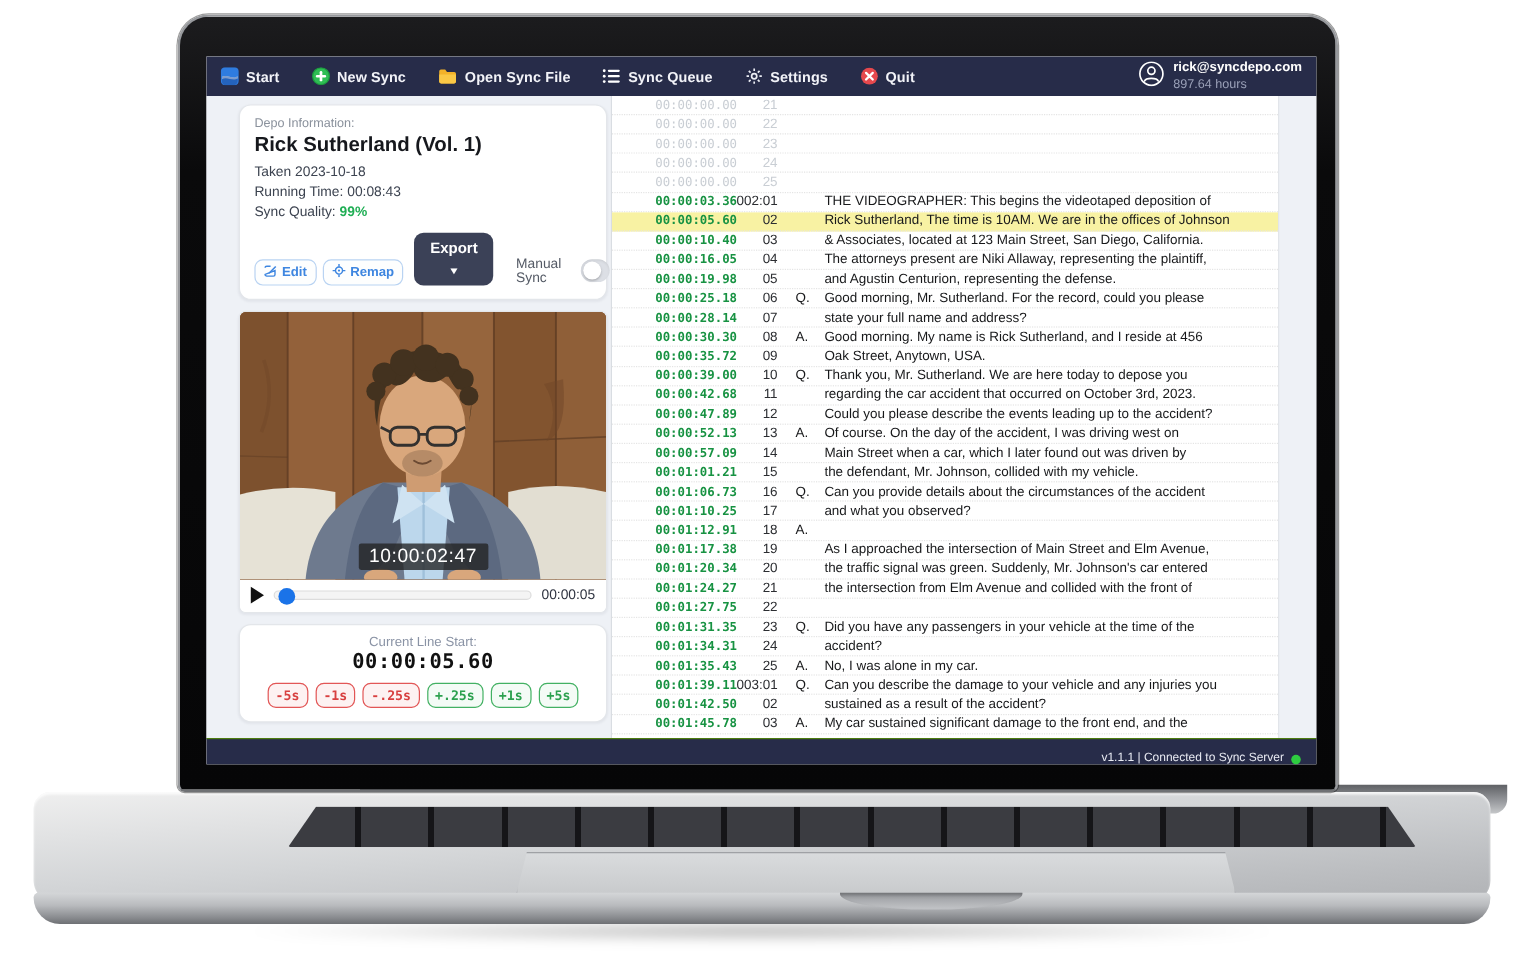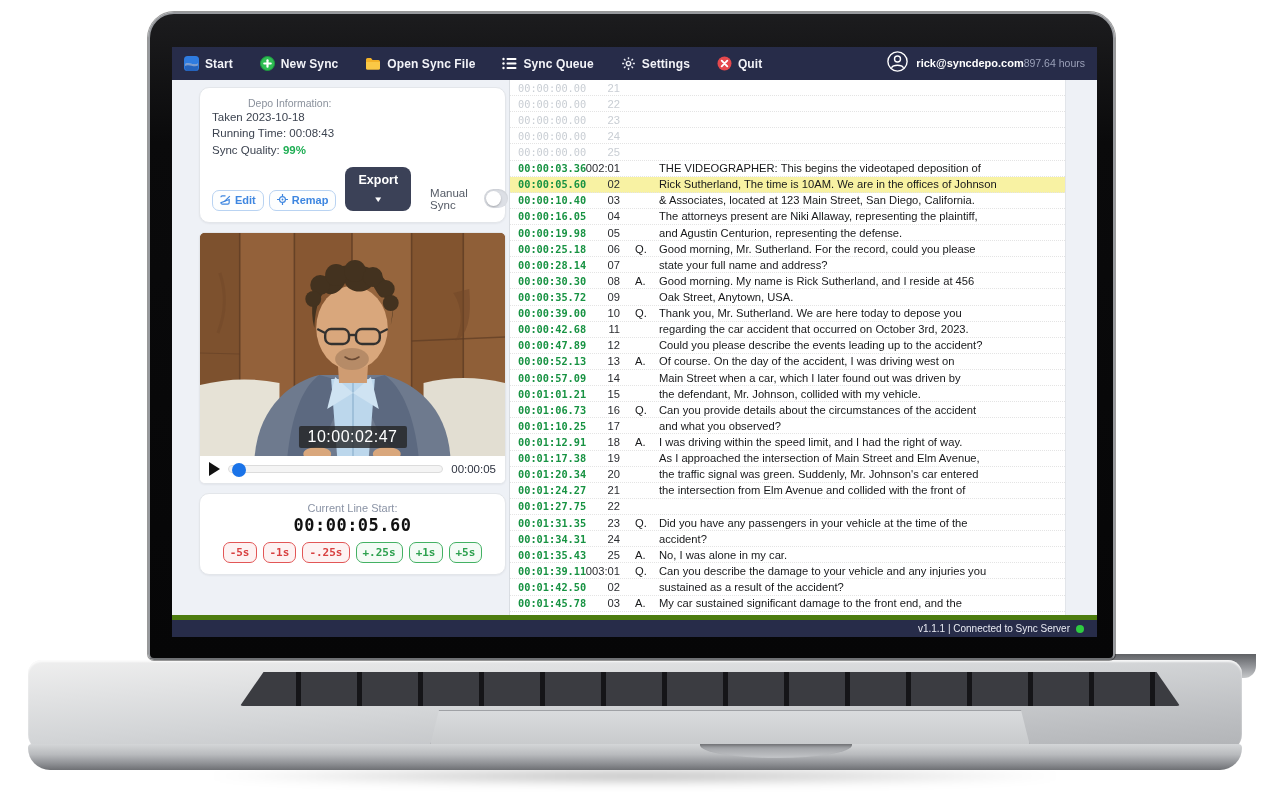--- a/index.html
+++ b/index.html
@@ -40,33 +40,33 @@
     display:flex; flex-direction:column; }
 
   
   .menubar { height:33px; flex:0 0 33px; background:#272c49; display:flex; align-items:center;
     padding:0 12px; color:#f2f3f8; }
   .menu-item { display:flex; align-items:center; gap:6px; margin-right:27px; font-size:12px;
     font-weight:bold; letter-spacing:.1px; cursor:default; }
   .menu-item svg { display:block; }
   .menu-spacer { flex:1; }
   .user-block { display:flex; align-items:center; gap:8px; }
-  .user-text { display:flex; flex-direction:row; line-height:1.25; }
+  .user-text { display:flex; flex-direction:column; line-height:1.25; }
   .user-email { font-size:11px; font-weight:bold; color:#ffffff; }
   .user-hours { font-size:10.5px; color:#9aa0b8; }
 
   
   .app-body { flex:1; display:flex; overflow:hidden; background:#eef1f6; }
   .left-col { width:337px; flex:0 0 337px; padding:7px 3px 0 27px; }
   .card { background:#ffffff; border:1px solid #e3e6ea; border-radius:10px;
     box-shadow:0 1px 2px rgba(16,24,40,.05); }
 
   
   .depo-card { padding:9px 12px 11px; }
-  .depo-label { font-size:10.5px; color:#8a919c;margin-left:36px; }
+  .depo-label { font-size:10.5px; color:#8a919c; }
   .depo-title { font-size:17px; font-weight:bold; color:#16181d; margin:2px 0 5px; }
   .depo-meta { font-size:11.5px; color:#3c4350; line-height:1.42; }
   .quality-value { color:#1fae54; font-weight:bold; }
   .depo-actions { display:flex; align-items:flex-end; margin-top:9px; gap:5px; }
   .btn-outline { display:flex; align-items:center; gap:4px; font-size:11px; font-weight:bold;
     color:#3e86e0; background:#fdfefe; border:1.5px solid #b9d3f2; border-radius:7px;
     padding:3px 7px; cursor:pointer; }
   .btn-export { display:flex; align-items:center; gap:7px; font-size:12.5px; font-weight:bold;
     color:#fff; background:#3b4157; border:none; border-radius:8px; padding:6px 13px;
     margin-left:4px; cursor:pointer;flex-direction:column; }
@@ -107,32 +107,32 @@
   .adj-neg { color:#d84040; border:1.6px solid #e25656; background:#fdf2f2; }
   .adj-pos { color:#2da14f; border:1.6px solid #43b163; background:#f4fbf6; }
 
   
   .transcript { position:relative; flex:1; background:#ffffff; border-left:1px solid #d9dde2;
     overflow:hidden; }
   .scroll-strip { position:absolute; right:0; top:0; bottom:0; width:32px; background:#eef1f6;
     border-left:1px solid #e2e5ea; cursor:pointer; }
   .trows { position:absolute; left:0; top:0; right:32px; }
   .trow { display:flex; align-items:center; height:16.12px; border-bottom:1px dotted #e4e4e4;
-    font-size:11.2px; color:#17181a; cursor:pointer; }
+    font-size:11.2px; color:#17181a; cursor:pointer;padding-left:28px; }
   .trow .tc { width:70px; padding-left:8px; flex:0 0 70px;
     font-family:"DejaVu Sans Mono", monospace; font-size:10.3px; font-weight:bold; color:#179242; }
   .trow .ln { width:40px; flex:0 0 40px; text-align:right; color:#2b2d31; }
   .trow .qa { width:24px; flex:0 0 24px; margin-left:15px; }
   .trow .tx { flex:1; white-space:nowrap; overflow:hidden; }
   .trow.inactive .tc, .trow.inactive .ln { color:#c9ced4; font-weight:normal; }
   .trow.hl { background:#f8f2a3; }
 
   
-  .statusbar { height:22px; flex:0 0 22px; background:#272c49; border-top:5px solid #4d7c0f;
-    display:flex; align-items:center; justify-content:flex-end; padding:0 13px; gap:6px; }
+  .statusbar { height:22px; flex:0 0 22px; background:#272c49; border-top:1px solid #4d7c0f;
+    display:flex; align-items:flex-end; justify-content:flex-end; padding:0 13px; gap:6px; }
   .status-text { font-size:10px; color:#e8eaf2; }
   .status-dot { width:8px; height:8px; border-radius:50%; background:#2ecc40; }
 </style>
 </head>
 <body>
 
 <div class="stage">
 
   <div class="floor-shadow"></div>
   <div class="hinge-strip"></div>
@@ -224,20 +224,21 @@
             <span class="user-hours">897.64 hours</span>
           </div>
         </div>
       </header>
 
       <div class="app-body">
         <aside class="left-col">
 
           <section class="card depo-card">
             <div class="depo-label">Depo Information:</div>
+            <div class="depo-title">Rick Sutherland (Vol. 1)</div>
             <div class="depo-meta">Taken 2023-10-18</div>
             <div class="depo-meta">Running Time: 00:08:43</div>
             <div class="depo-meta"><span>Sync Quality: </span><span class="quality-value">99%</span></div>
             <div class="depo-actions">
               <button class="btn-outline">
                 <span>
                   <svg width="11" height="11" viewBox="0 0 12 12">
                       <path d="M1 3.5 A1.5 1.5 0 0 1 2.5 2 L6 2 M10 6 L10 9.5 A1.5 1.5 0 0 1 8.5 11 L2.5 11 A1.5 1.5 0 0 1 1 9.5 Z" fill="none" stroke="#3e86e0" stroke-width="1.3"></path>
                       <path d="M4.5 7.5 L10.2 1.8 L11.2 2.8 L5.5 8.5 L4 9 Z" fill="#3e86e0"></path>
                     </svg>
@@ -482,21 +483,20 @@
               <div class="trow">
                 <span class="tc">00:01:10.25</span>
                 <span class="ln">17</span>
                 <span class="qa"></span>
                 <span class="tx">and what you observed?</span>
               </div>
               <div class="trow">
                 <span class="tc">00:01:12.91</span>
                 <span class="ln">18</span>
                 <span class="qa">A.</span>
-                <span class="tx">I was driving within the speed limit, and I had the right of way.</span>
               </div>
               <div class="trow">
                 <span class="tc">00:01:17.38</span>
                 <span class="ln">19</span>
                 <span class="qa"></span>
                 <span class="tx">As I approached the intersection of Main Street and Elm Avenue,</span>
               </div>
               <div class="trow">
                 <span class="tc">00:01:20.34</span>
                 <span class="ln">20</span>

